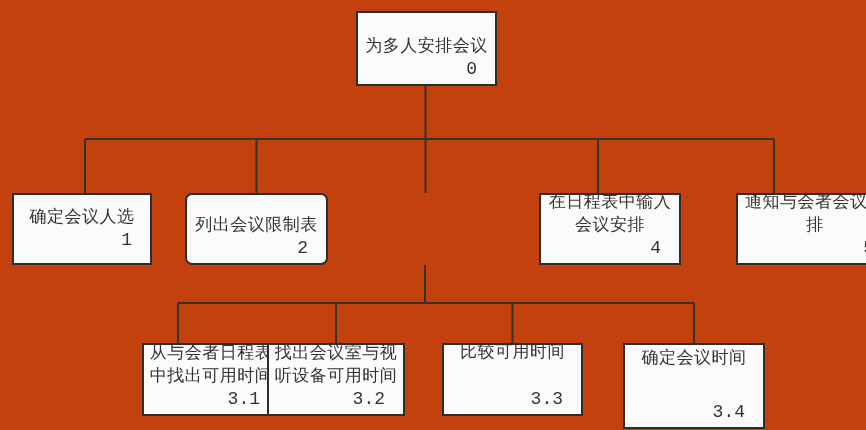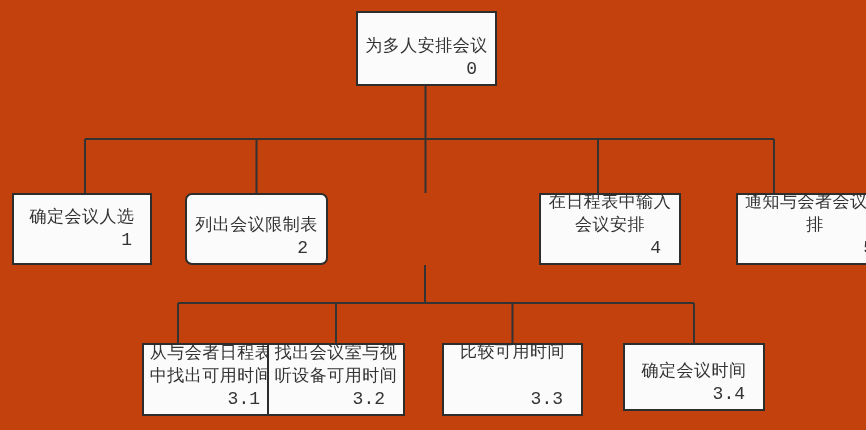--- a/index.html
+++ b/index.html
@@ -56,21 +56,21 @@
   
   .n0  { left: 356px; top: 11px;  width: 141px; height: 75px; }
   .n1  { left: 12px;  top: 193px; width: 140px; height: 72px; justify-content: center; }
   .n2  { left: 185px; top: 193px; width: 143px; height: 72px; border-radius: 7px; }
   .n3  { left: 352px; top: 193px; width: 146px; height: 72px; }
   .n4  { left: 527px; top: 193px; width: 142px; height: 72px; margin-left: 12px; }
   .n5  { left: 695px; top: 193px; width: 158px; height: 72px; margin-left: 41px; }
   .n31 { left: 109px; top: 343px; width: 138px; height: 73px; margin-left: 33px; }
   .n32 { left: 267px; top: 343px; width: 138px; height: 73px; }
   .n33 { left: 442px; top: 343px; width: 141px; height: 73px; gap: 24px; }
-  .n34 { left: 623px; top: 343px; width: 142px; height: 68px; }
+  .n34 { left: 623px; top: 343px; width: 142px; height: 86px; justify-content: space-between; }
 </style>
 </head>
 <body>
 
 <div class="stage">
 
   <svg class="connectors" viewBox="0 0 866 430" xmlns="http://www.w3.org/2000/svg">
 
     <path d="M 425.5 86 V 139"></path>
     <path d="M 85 139 H 774"></path>

